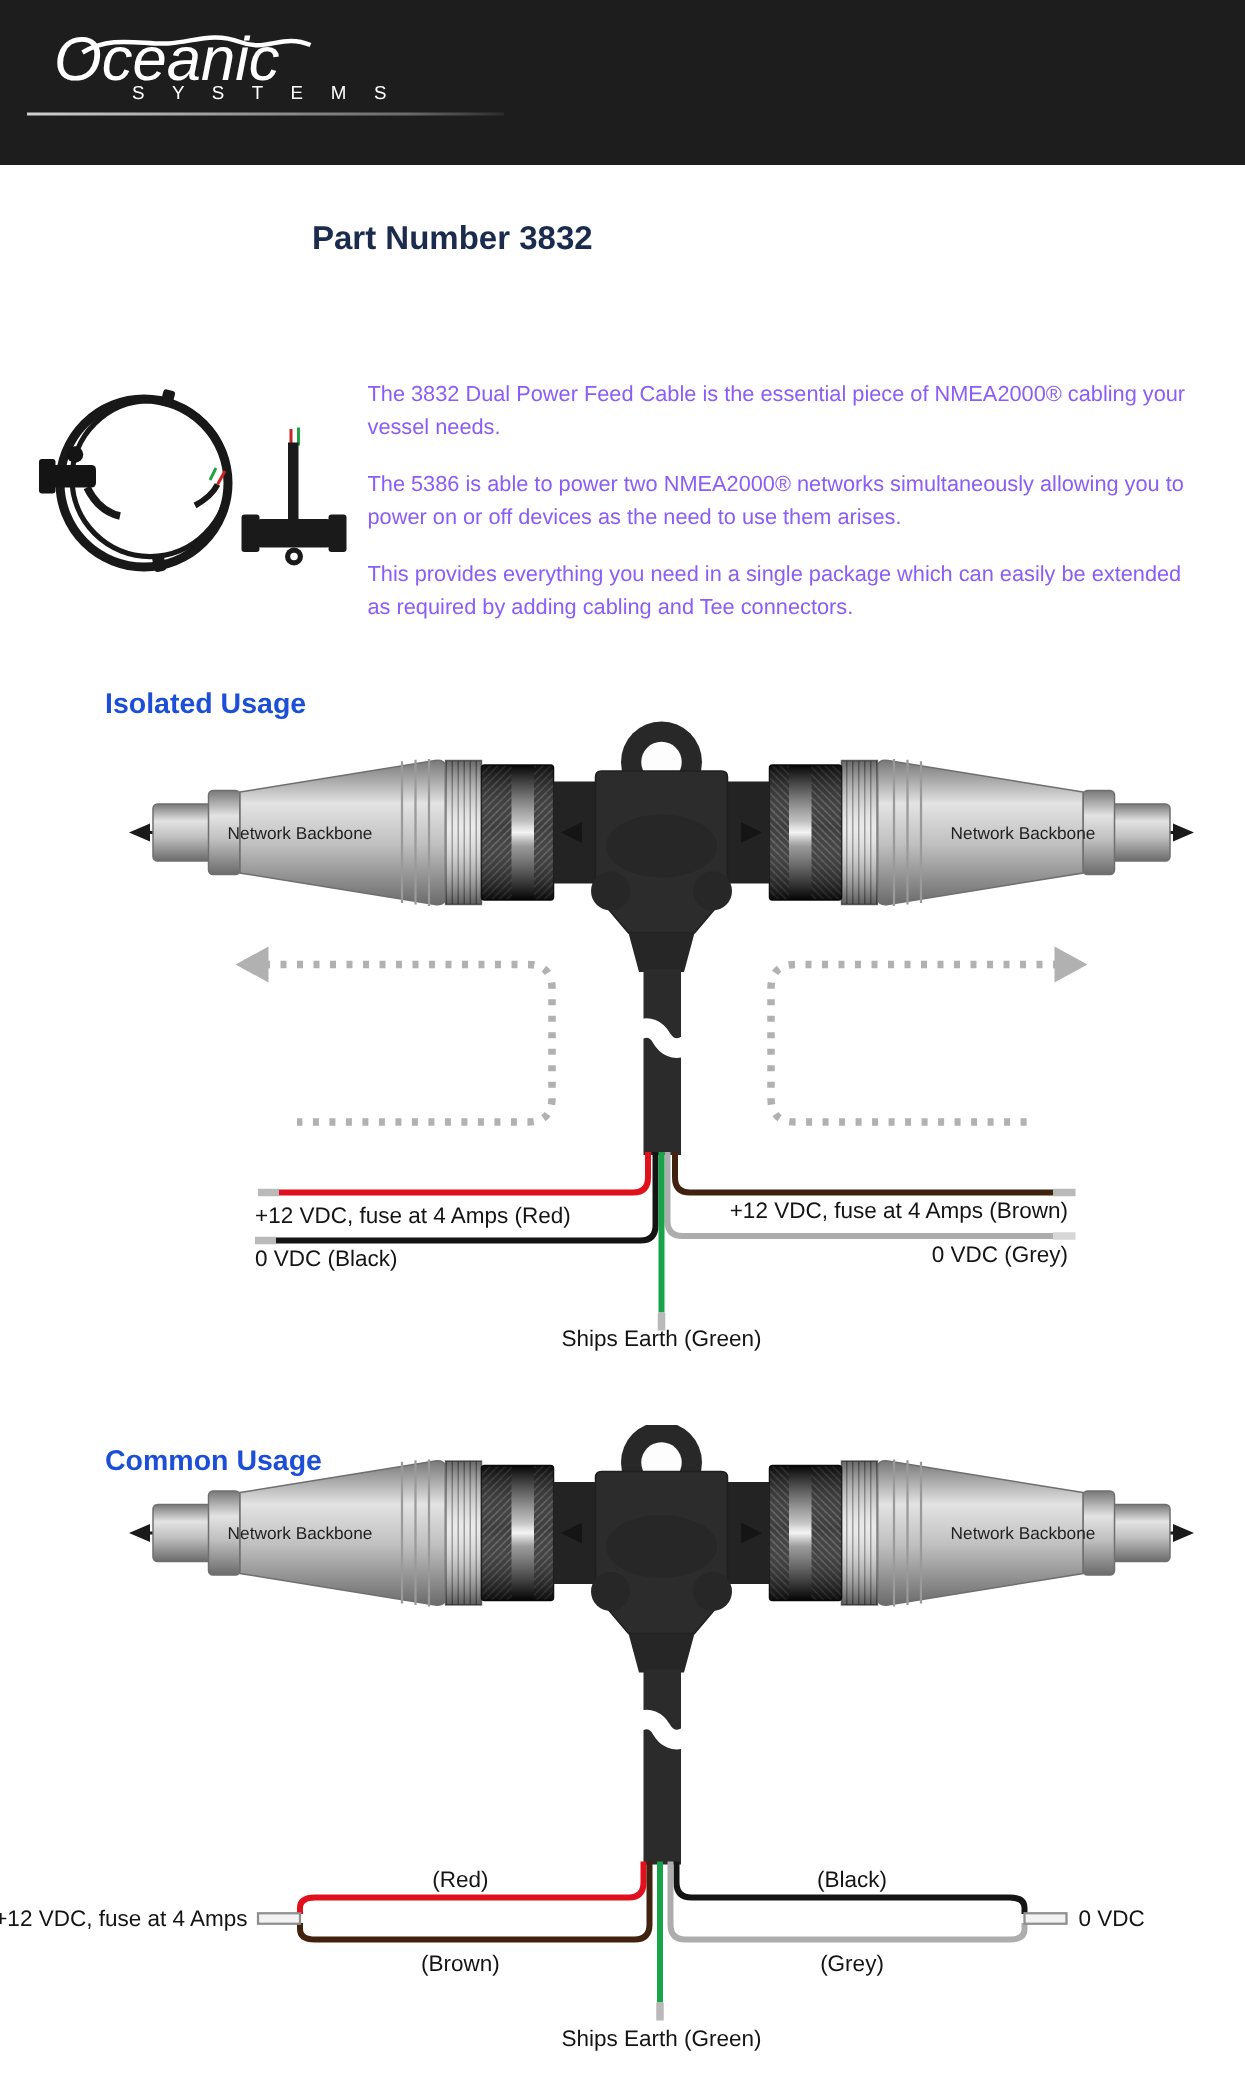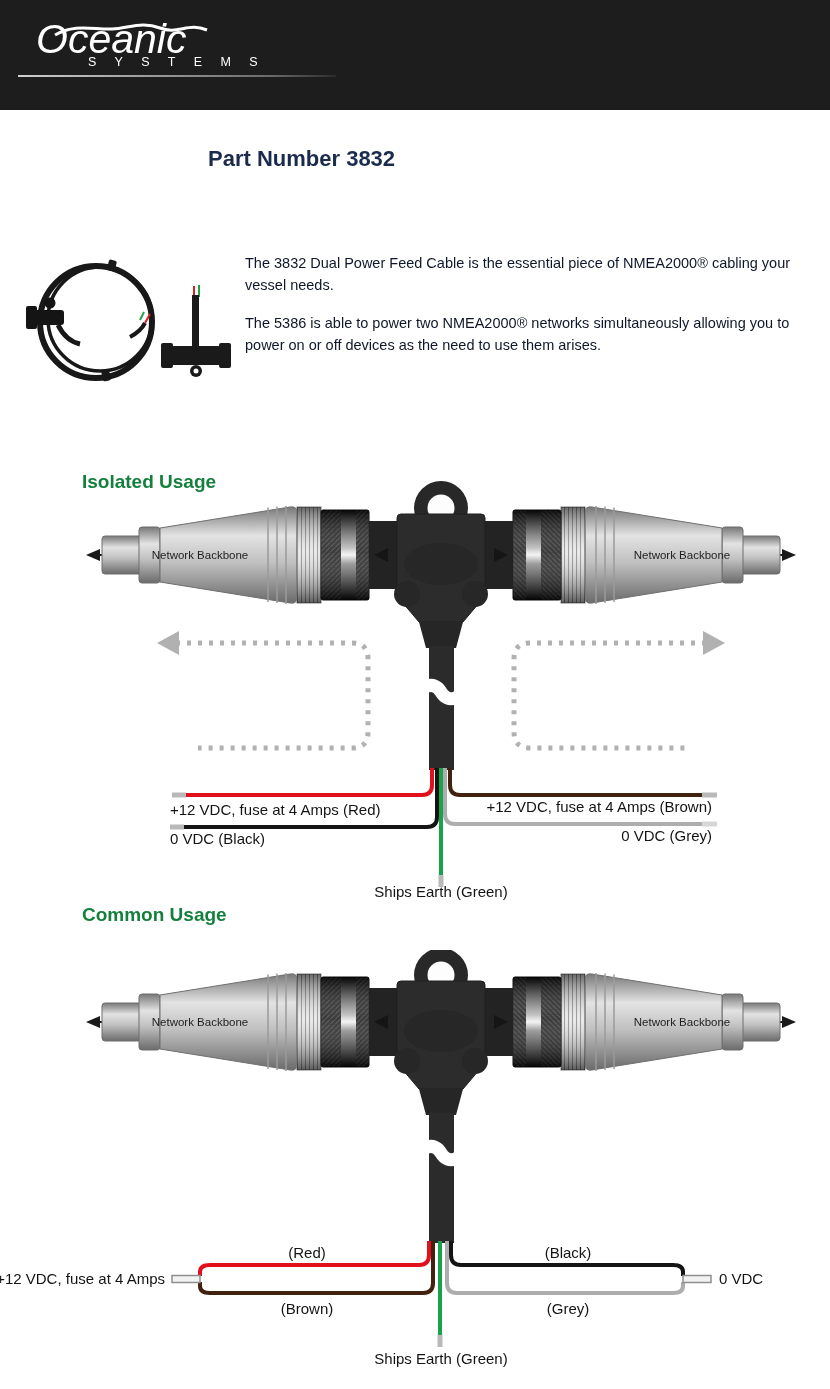--- a/index.html
+++ b/index.html
@@ -11,24 +11,24 @@
   .hdr{left:0;top:0;width:830px;height:110px;background:#fde047;}
 
   
   .titleblock{left:208px;top:143px;}
   .titleblock h1{margin:0;font-size:28.5px;font-weight:bold;letter-spacing:.3px;
     color:#1b2b4e;text-decoration:underline;text-underline-offset:4px;
     text-decoration-thickness:2px;white-space:nowrap;}
   .titleblock h2{margin:3px 0 0 0;font-size:22px;font-weight:bold;color:#1b2b4e;}
 
   
-  .intro{left:245px;top:252px;width:560px;color:#0f172a;font-size:14.5px;line-height:1.55;}
+  .intro{left:245px;top:252px;width:560px;color:#8b5cf6;font-size:14.5px;line-height:1.55;}
   .intro p{margin:0 0 15px 0;}
 
-  .sect{font-size:19px;font-weight:bold;color:#15803d;margin:12px;}
+  .sect{font-size:19px;font-weight:bold;color:#1d4ed8;margin:0;}
 
   svg text{font-family:"Liberation Sans",sans-serif;}
   .lbl{font-size:15px;fill:#141414;}
   .bb{font-size:11.5px;fill:#1f1f1f;}
 </style>
 </head>
 <body>
 
 <div class="page">
 
@@ -77,20 +77,21 @@
       <rect x="151" y="103" width="12" height="25" rx="2" fill="#1a1a1a"></rect>
       <rect x="209" y="103" width="12" height="25" rx="2" fill="#1a1a1a"></rect>
       <circle cx="186" cy="131" r="6" fill="#1a1a1a"></circle>
       <circle cx="186" cy="131" r="2.5" fill="#ffffff"></circle>
     </g>
   </svg>
 
   <div class="abs intro">
     <p>The 3832 Dual Power Feed Cable is the essential piece of NMEA2000® cabling your vessel needs.</p>
     <p>The 5386 is able to power two NMEA2000® networks simultaneously allowing you to power on or off devices as the need to use them arises.</p>
+    <p>This provides everything you need in a single package which can easily be extended as required by adding cabling and Tee connectors.</p>
   </div>
 
   <h3 class="abs sect" style="left:70px;top:459px;">Isolated Usage</h3>
 
   <svg class="abs" style="left:0;top:480px;" width="830" height="425" viewBox="0 0 830 425">
     <defs>
       <linearGradient id="gGrey" x1="0" y1="0" x2="0" y2="1">
         <stop offset="0" stop-color="#787878"></stop>
           <stop offset="0.3" stop-color="#e3e3e3"></stop>
         <stop offset="0.58" stop-color="#c0c0c0"></stop>
@@ -181,21 +182,21 @@
       <line x1="441" y1="395" x2="441" y2="407" stroke="#b9b9b9" stroke-width="5"></line>
     </g>
 
     <text class="lbl" x="170" y="335">+12 VDC, fuse at 4 Amps (Red)</text>
     <text class="lbl" x="170" y="364">0 VDC (Black)</text>
     <text class="lbl" x="712" y="332" text-anchor="end">+12 VDC, fuse at 4 Amps (Brown)</text>
     <text class="lbl" x="712" y="361" text-anchor="end">0 VDC (Grey)</text>
     <text class="lbl" x="441" y="417" text-anchor="middle">Ships Earth (Green)</text>
   </svg>
 
-  <h3 class="abs sect" style="left:70px;top:892px;">Common Usage</h3>
+  <h3 class="abs sect" style="left:70px;top:964px;">Common Usage</h3>
 
   <svg class="abs" style="left:0;top:950px;" width="830" height="439" viewBox="0 0 830 439">
     <g>
         <use href="#tconn" y="-3"></use>
       </g>
 
     <text class="bb" x="200" y="76" text-anchor="middle">Network Backbone</text>
     <text class="bb" x="682" y="76" text-anchor="middle">Network Backbone</text>
 
     <g>

